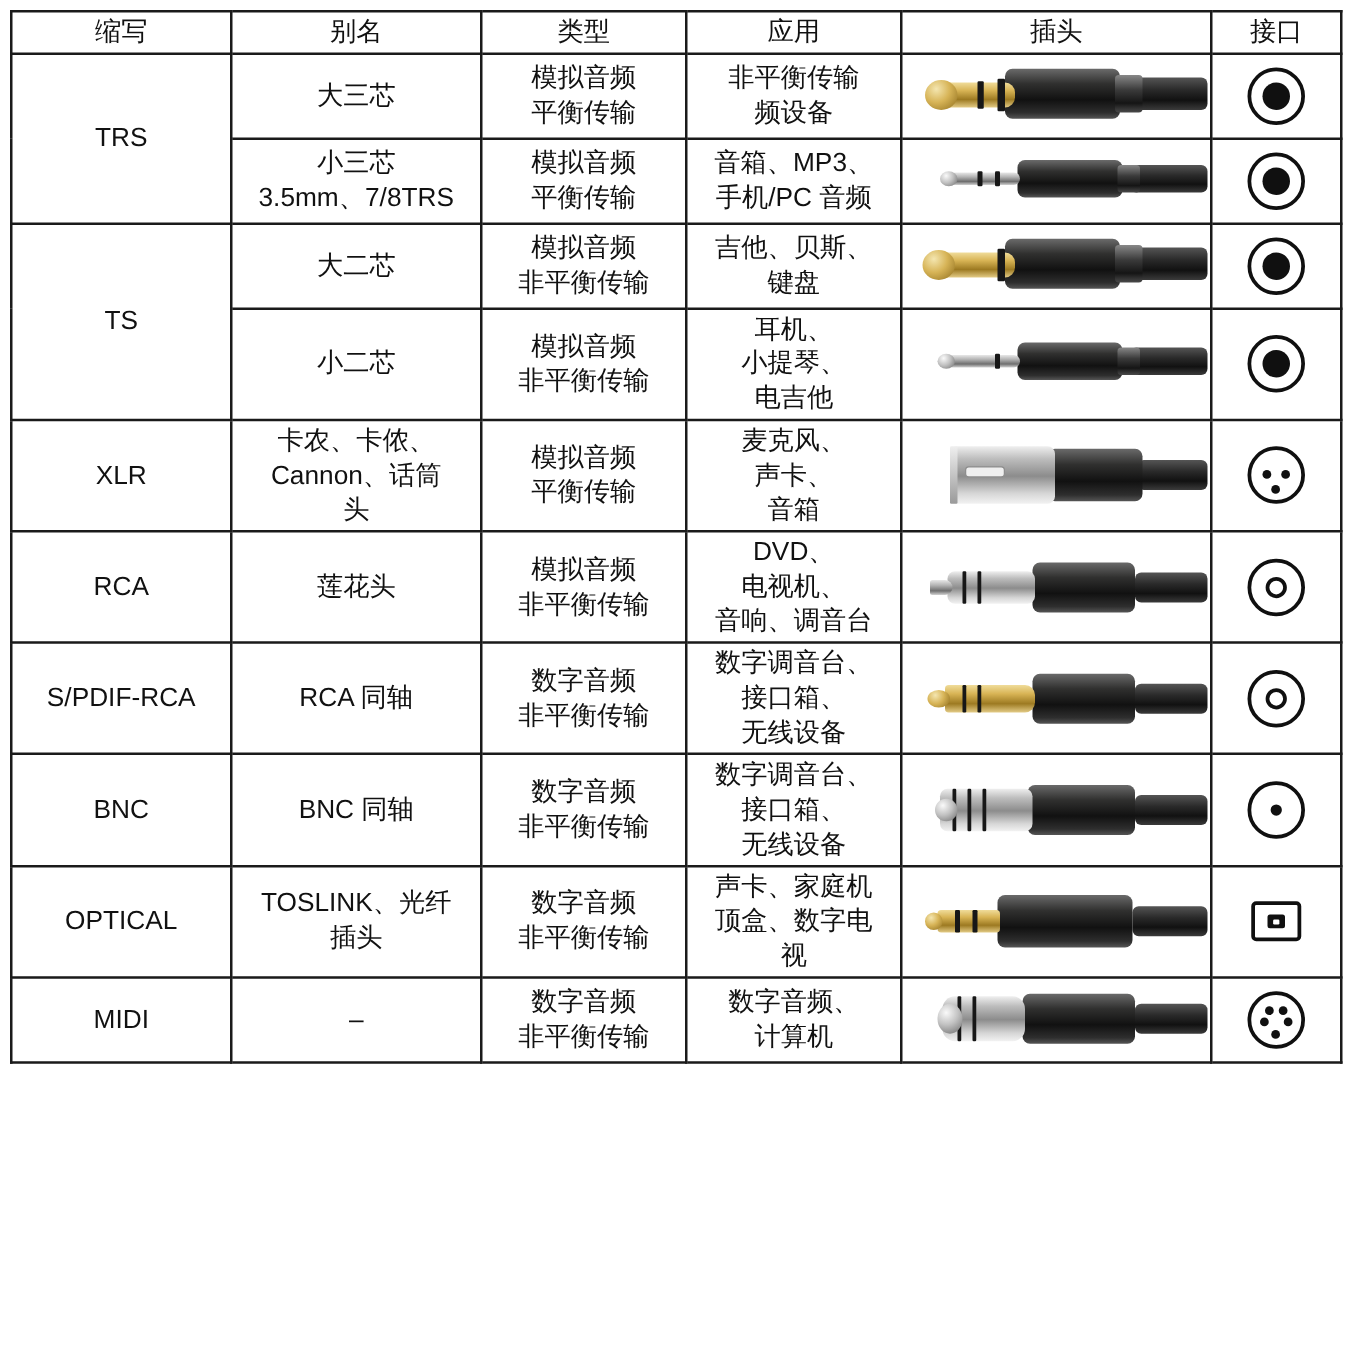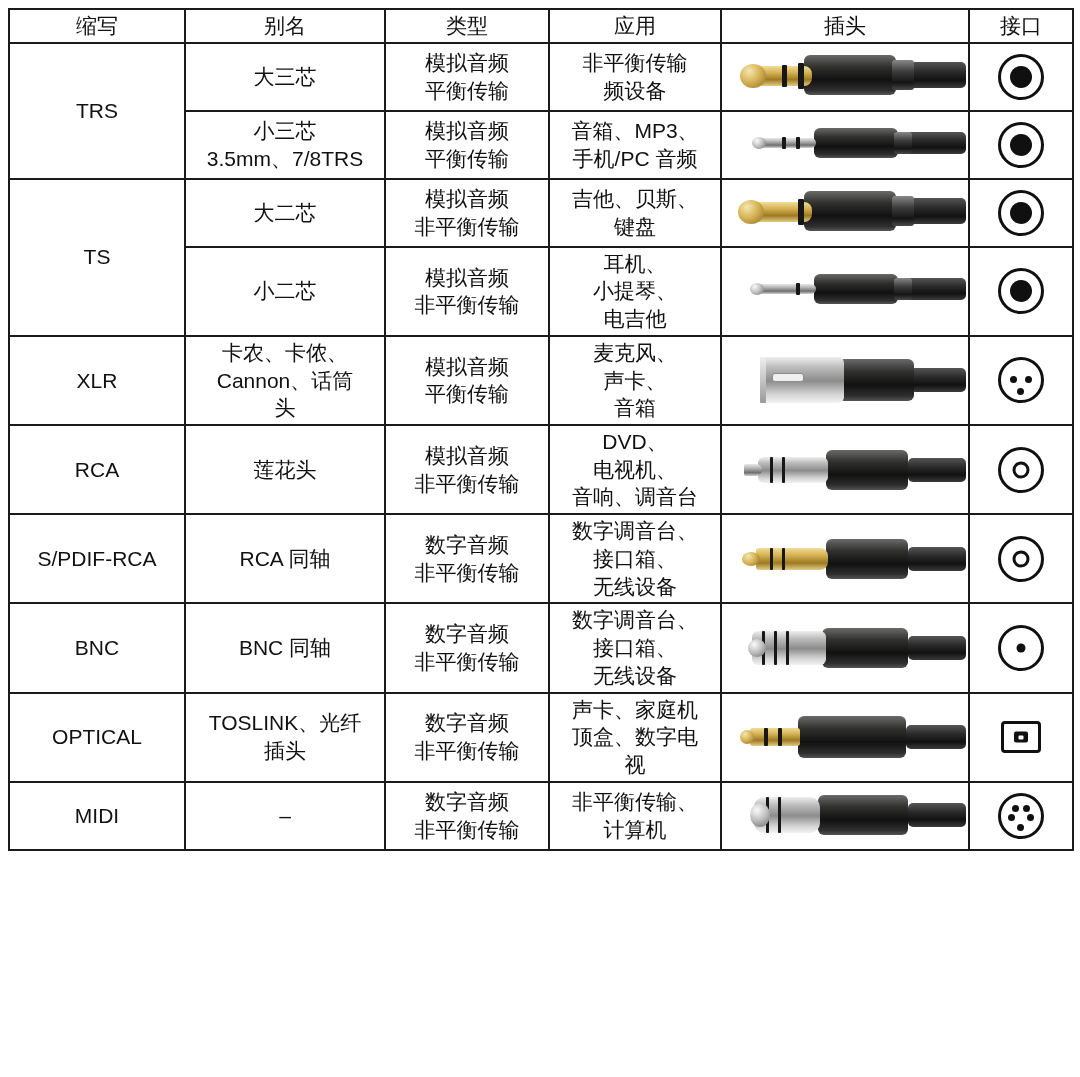--- a/index.html
+++ b/index.html
@@ -488,21 +488,21 @@
       <tr>
         <td class="abbr-cell">MIDI</td>
         <td class="alias-cell">
           <span class="multi">–</span>
         </td>
         <td class="type-cell">
           <span class="multi">数字音频</span>
           <span class="multi">非平衡传输</span>
         </td>
         <td class="app-cell">
-          <span class="multi">非平衡传输、</span>
+          <span class="multi">数字音频、</span>
           <span class="multi">计算机</span>
         </td>
         <td class="plug-cell">
           <div class="plug-wrap">
             <div class="cable" style="top:18px;height:24px;width:58px;right:0;"></div>
             <div class="body-blk" style="left:92px;top:10px;width:90px;height:40px;"></div>
             <div class="barrel-metal" style="left:28px;top:12px;width:66px;height:36px;border-radius:10px;"></div>
             <div class="ring-d" style="left:40px;top:12px;width:3px;height:36px;"></div>
             <div class="ring-d" style="left:52px;top:12px;width:3px;height:36px;"></div>
             <div class="dome-s" style="left:24px;top:18px;width:20px;height:24px;border-radius:50%;"></div>

